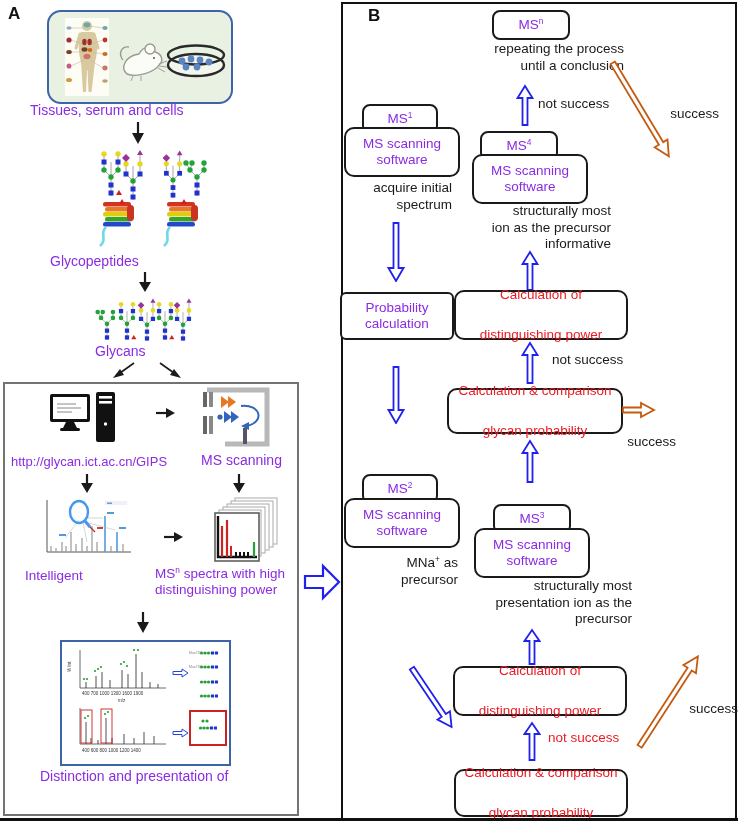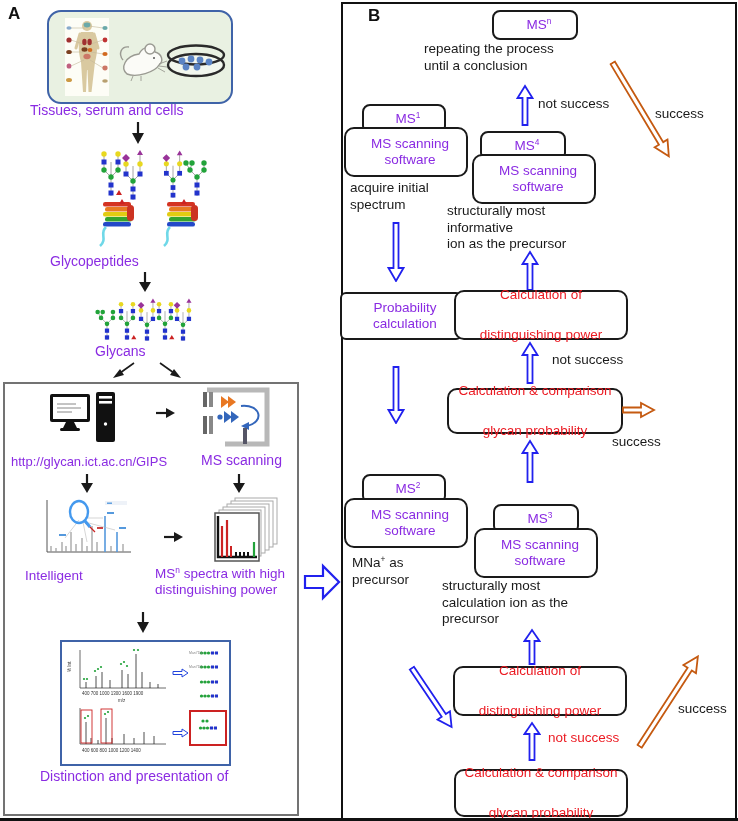--- a/index.html
+++ b/index.html
@@ -1,26 +1,26 @@
 <!DOCTYPE html>
 <html style="--purple: #8A2BE2; --red: #EC1B23; --blue: #2121EE; --orange: #C55A11; --specimen-border: #3F63A8; --specimen-bg: #E9F1E2;"><head>
 <meta charset="utf-8">
 <style>
   html,body{margin:0;padding:0;background:#fff;}
   #fig{position:relative;width:738px;height:821px;background:#fff;overflow:hidden;
        font-family:"Liberation Sans","DejaVu Sans",sans-serif;color:#1a1a1a;}
   .abs{position:absolute;}
   .cap{color:var(--purple);font-size:14px;text-align:left;line-height:1.22;}
-  .blacktxt{font-size:13.5px;text-align:left;line-height:1.24;color:#1a1a1a;}
+  .blacktxt{font-size:13.5px;text-align:right;line-height:1.24;color:#1a1a1a;}
   .panel-label{font-size:17px;font-weight:bold;color:#111;}
   .bx{position:absolute;border:2px solid #1a1a1a;border-radius:10px;background:#fff;
       display:flex;flex-direction:column;align-items:center;justify-content:center;
       text-align:center;font-size:13.5px;line-height:1.22;}
   .labelbx{border-radius:8px;}
-  .purple{color:var(--purple);padding-left:8px;}
+  .purple{color:var(--purple);}
   .red{color:var(--red);gap:23px;}
   sup{font-size:62%;vertical-align:super;line-height:0;}
   .rot{transform-origin:50% 50%;}
   .leftal{text-align:left;}
   svg{display:block;}
 </style>
 </head>
 <body>
 
 <div id="fig">
@@ -438,22 +438,22 @@
 
   <div class="bx labelbx purple" style="left:480px;top:131px;width:74px;height:26px">
     <div><span>MS</span><sup>4</sup></div>
   </div>
   <div class="bx purple" style="left:472px;top:154px;width:112px;height:46px">
     <div>MS scanning</div>
     <div>software</div>
   </div>
   <div class="abs blacktxt" style="left:447px;top:203px;width:164px">
     <div>structurally most</div>
+    <div>ion as the precursor</div>
     <div>informative</div>
-    <div>ion as the precursor</div>
   </div>
 
   <svg class="abs" style="left:387px;top:222px" width="18" height="60" viewBox="0 0 18 60">
     <polygon points="6.5,1 6.5,46 1.5,46 9,59 16.5,46 11.5,46 11.5,1" fill="#fff" style="stroke:var(--blue)" stroke-width="1.8"></polygon>
   </svg>
   <svg class="abs" style="left:521px;top:250px" width="18" height="41" viewBox="0 0 18 41">
     <polygon points="6.5,40 6.5,14 1.5,14 9,2 16.5,14 11.5,14 11.5,40" fill="#fff" style="stroke:var(--blue)" stroke-width="1.8"></polygon>
   </svg>
 
   <div class="bx purple" style="left:340px;top:292px;width:110px;height:44px;border-radius:6px">
@@ -500,21 +500,21 @@
 
   <div class="bx labelbx purple" style="left:493px;top:504px;width:74px;height:26px">
     <div><span>MS</span><sup>3</sup></div>
   </div>
   <div class="bx purple" style="left:474px;top:528px;width:112px;height:46px">
     <div>MS scanning</div>
     <div>software</div>
   </div>
   <div class="abs blacktxt" style="left:442px;top:578px;width:190px">
     <div>structurally most</div>
-    <div>calculation ion as the</div>
+    <div>presentation ion as the</div>
     <div>precursor</div>
   </div>
 
   <svg class="abs" style="left:523px;top:628px" width="18" height="37" viewBox="0 0 18 37">
     <polygon points="6.5,36 6.5,13 1.5,13 9,2 16.5,13 11.5,13 11.5,36" fill="#fff" style="stroke:var(--blue)" stroke-width="1.8"></polygon>
   </svg>
 
   <div class="abs rot" style="left:395px;top:689px;width:74px;height:18px;transform:rotate(56deg)">
     <svg width="74" height="18" viewBox="0 0 74 18">
       <polygon points="1,6.5 58,6.5 58,1.5 72,9 58,16.5 58,11.5 1,11.5" fill="#fff" style="stroke:var(--blue)" stroke-width="1.8"></polygon>

